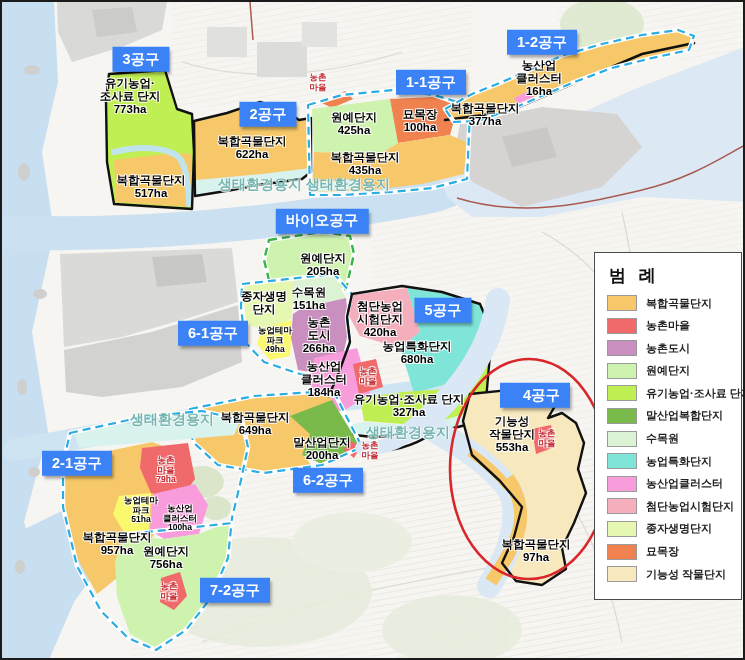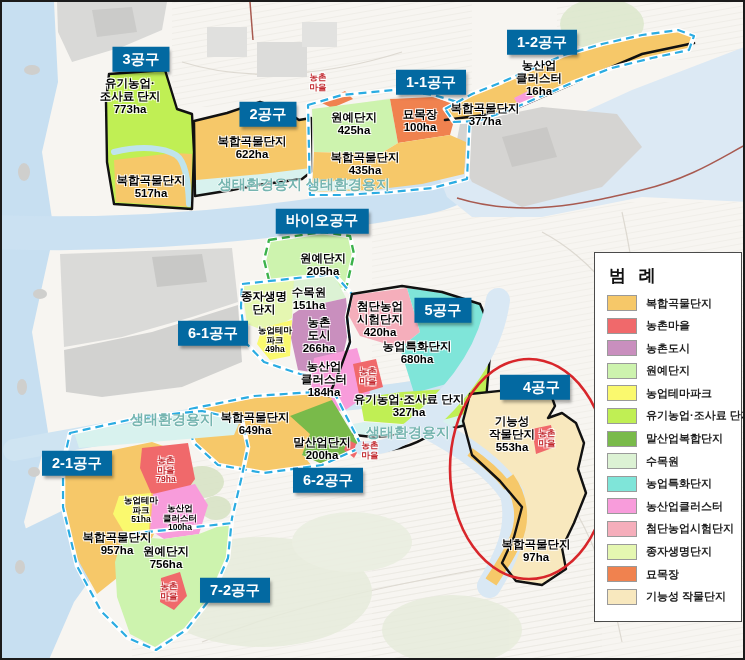--- a/index.html
+++ b/index.html
@@ -14,21 +14,21 @@
   .f-horse{fill:#79BA4A;} .f-arbo{fill:#DCF2D4;} .f-special{fill:#7FE5D9;}
   .f-cluster{fill:#F89CDB;} .f-hightech{fill:#F5AEBB;} .f-seed{fill:#E5F7B1;}
   .f-nursery{fill:#F0824F;} .f-func{fill:#F8E8BE;} .f-eco{fill:#D8F2EE;}
   .ol{fill:none;stroke:#111;stroke-width:2.4;stroke-linejoin:round;}
   .blkline{fill:none;stroke:#111;stroke-width:2.6;stroke-linecap:round;}
   .dash-w{fill:none;stroke:#fff;stroke-width:4.6;stroke-linejoin:round;}
   .dash-b{fill:none;stroke:#2BACE2;stroke-width:2.2;stroke-dasharray:8 5;stroke-linejoin:round;}
   .dash-g{fill:none;stroke:#3CB24B;stroke-width:2.4;stroke-dasharray:8 5;stroke-linejoin:round;}
   .stream{fill:none;stroke:#BFE4EC;stroke-width:6;stroke-linecap:round;}
   
-  .district{position:absolute;transform:translate(-50%,-50%);background:#0369a1;color:#fff;
+  .district{position:absolute;transform:translate(-50%,-50%);background:#3b82f6;color:#fff;
     font-weight:bold;font-size:14.5px;line-height:1;padding:5px 10px;white-space:nowrap;
     box-shadow:2px 3px 3px rgba(0,0,0,.35);z-index:30;}
   .zone-label{position:absolute;transform:translate(-50%,-50%);text-align:center;color:#000;
     font-weight:bold;font-size:11.5px;line-height:1.12;white-space:nowrap;z-index:20;
     text-shadow:-1px -1px 0 rgba(255,255,255,.85),1px -1px 0 rgba(255,255,255,.85),
       -1px 1px 0 rgba(255,255,255,.85),1px 1px 0 rgba(255,255,255,.85);}
   .zone-label .ln{display:block;}
   .zone-label.small{font-size:8.5px;}
   .zone-label.red{color:#C1272D;}
   .eco-label{position:absolute;transform:translate(-50%,-50%);color:#76B5B0;font-weight:bold;
@@ -201,21 +201,21 @@
   </svg>
 
   <div id="labels">
       <div class="district" style="left: 139px; top: 57px;">3공구</div>
       <div class="district" style="left: 266px; top: 112px;">2공구</div>
       <div class="district" style="left: 429px; top: 80px;">1-1공구</div>
       <div class="district" style="left: 540px; top: 40px;">1-2공구</div>
       <div class="district" style="left: 320px; top: 219px; font-family: Liberation Mono, monospace;">바이오공구</div>
       <div class="district" style="left: 211px; top: 331px;">6-1공구</div>
       <div class="district" style="left: 441px; top: 308px;">5공구</div>
-      <div class="district" style="left: 533px; top: 385px; padding-left: 23px;">4공구</div>
+      <div class="district" style="left: 533px; top: 393px; padding-left: 23px;">4공구</div>
       <div class="district" style="left: 75px; top: 461px;">2-1공구</div>
       <div class="district" style="left: 326px; top: 478px;">6-2공구</div>
       <div class="district" style="left: 233px; top: 588px;">7-2공구</div>
       <div class="zone-label" style="left: 128px; top: 94px;">
         <span class="ln">유기농업·</span>
         <span class="ln">조사료 단지</span>
         <span class="ln area">773ha</span>
       </div>
       <div class="zone-label" style="left: 149px; top: 185px;">
         <span class="ln">복합곡물단지</span>
@@ -365,24 +365,20 @@
         </div>
         <div class="leg-item">
           <span class="swatch" style="background: rgb(201, 143, 190);"></span>
           <span class="leg-label">농촌도시</span>
         </div>
         <div class="leg-item">
           <span class="swatch" style="background: rgb(205, 243, 174);"></span>
           <span class="leg-label">원예단지</span>
         </div>
         <div class="leg-item">
-          <span class="swatch" style="background: rgb(250, 249, 110);"></span>
-          <span class="leg-label">농업테마파크</span>
-        </div>
-        <div class="leg-item">
           <span class="swatch" style="background: rgb(192, 239, 84);"></span>
           <span class="leg-label">유기농업·조사료 단지</span>
         </div>
         <div class="leg-item">
           <span class="swatch" style="background: rgb(121, 186, 74);"></span>
           <span class="leg-label">말산업복합단지</span>
         </div>
         <div class="leg-item">
           <span class="swatch" style="background: rgb(220, 242, 212);"></span>
           <span class="leg-label">수목원</span>

